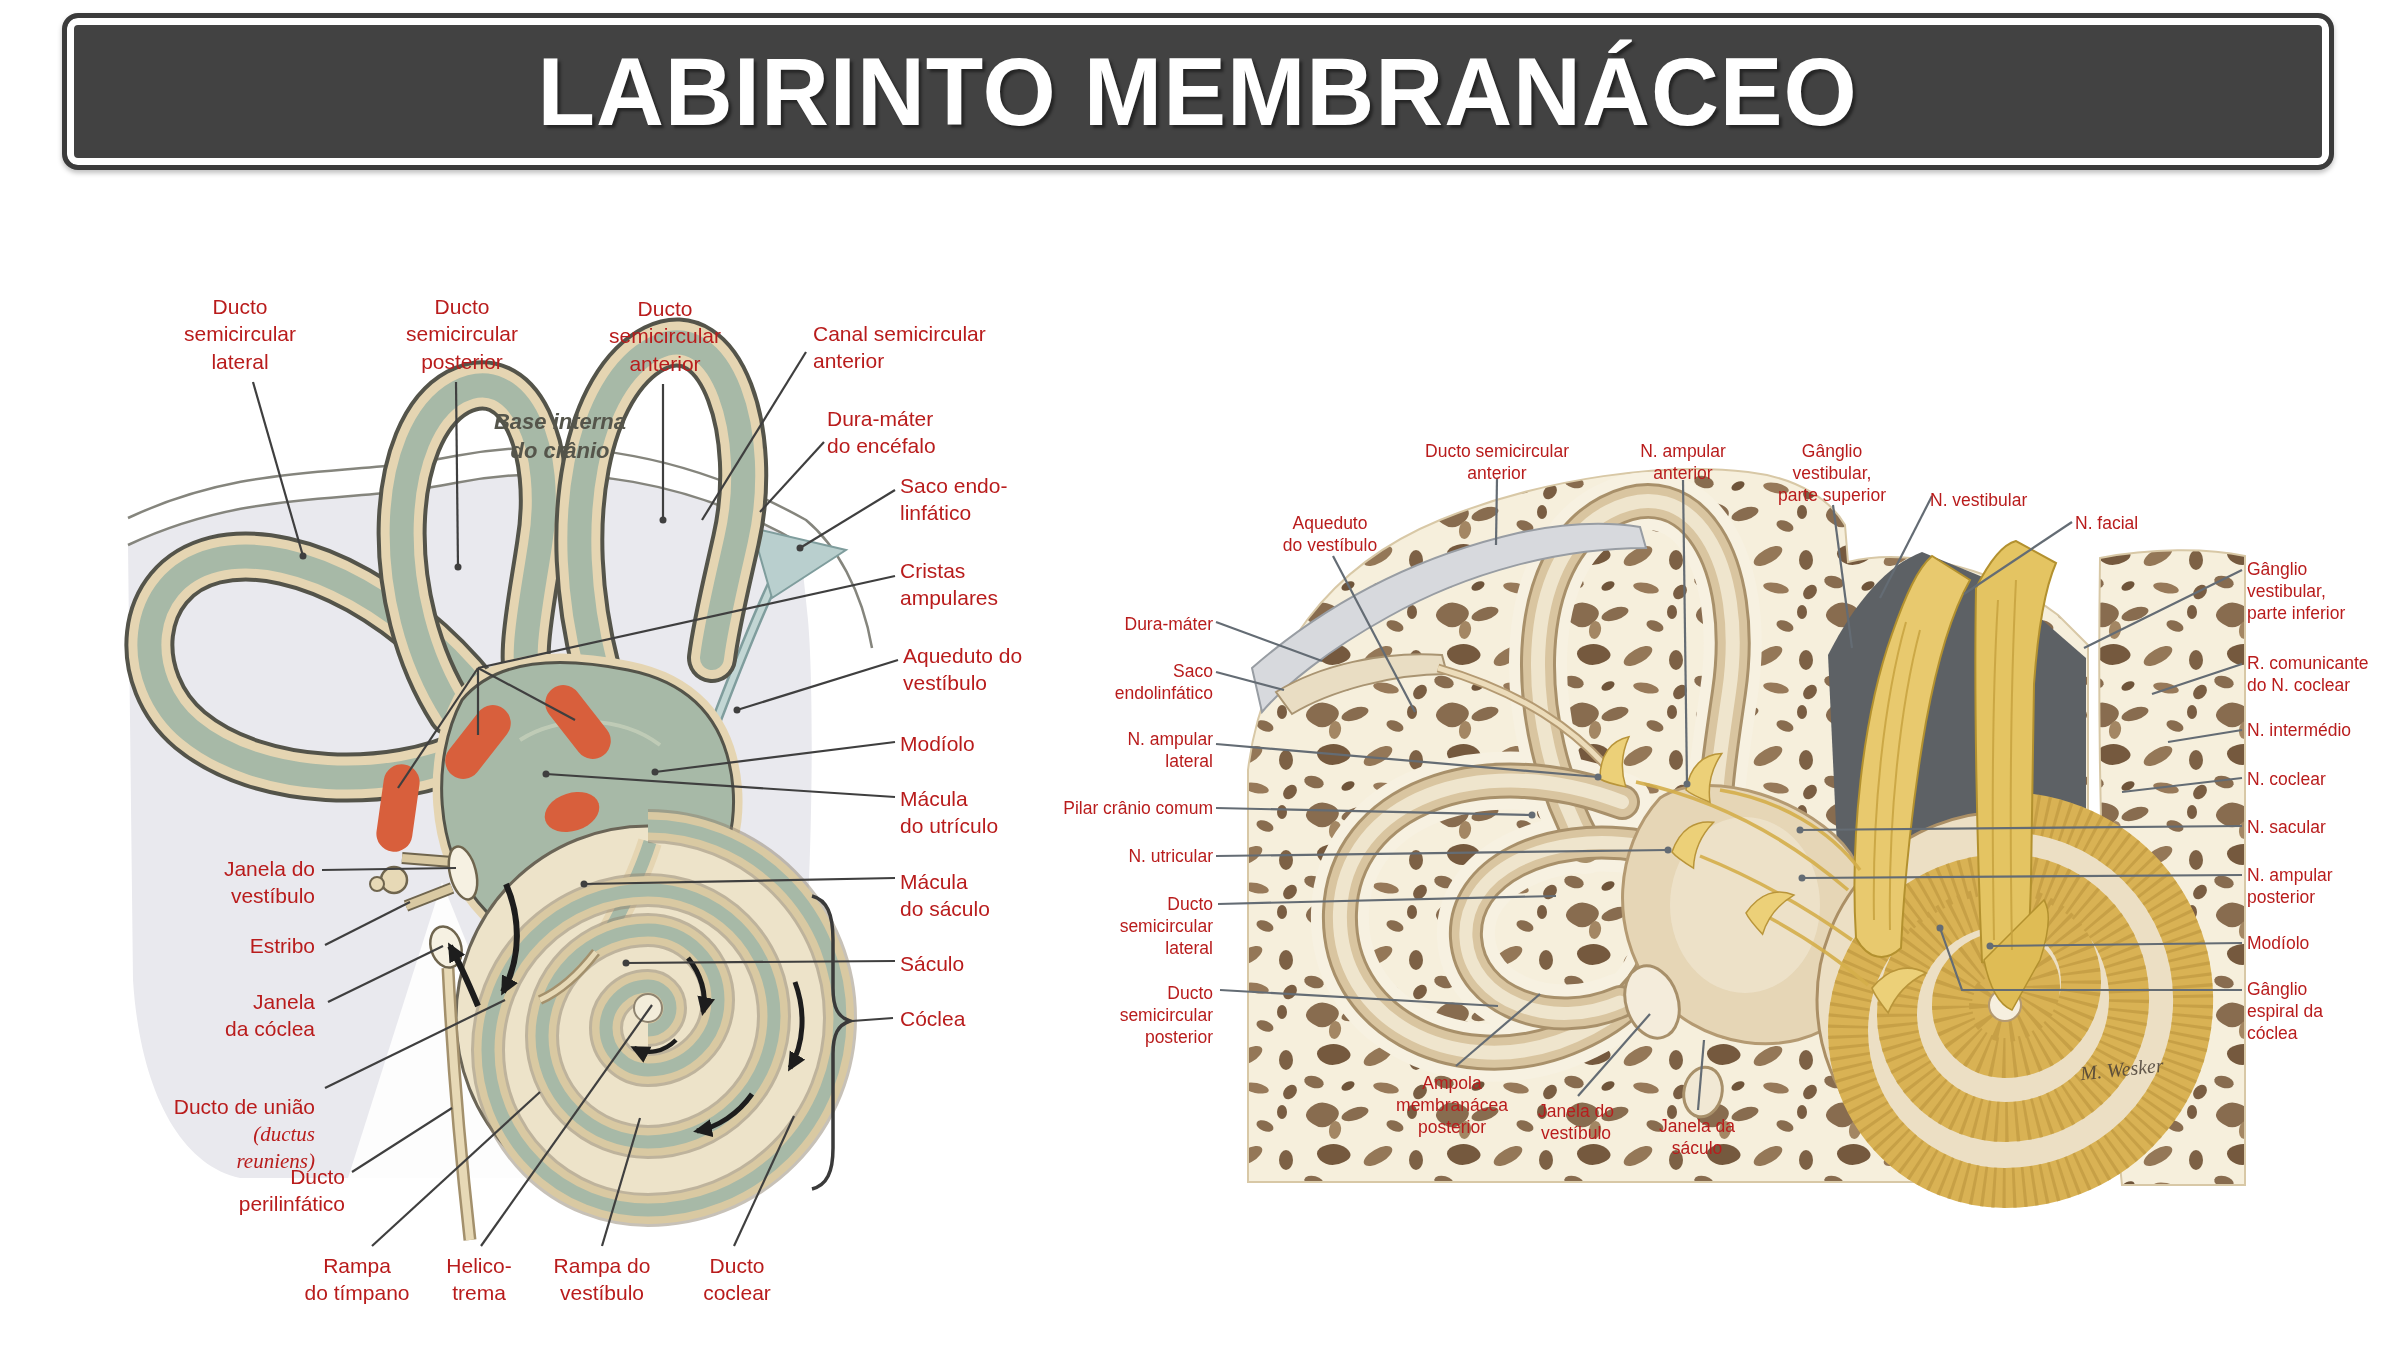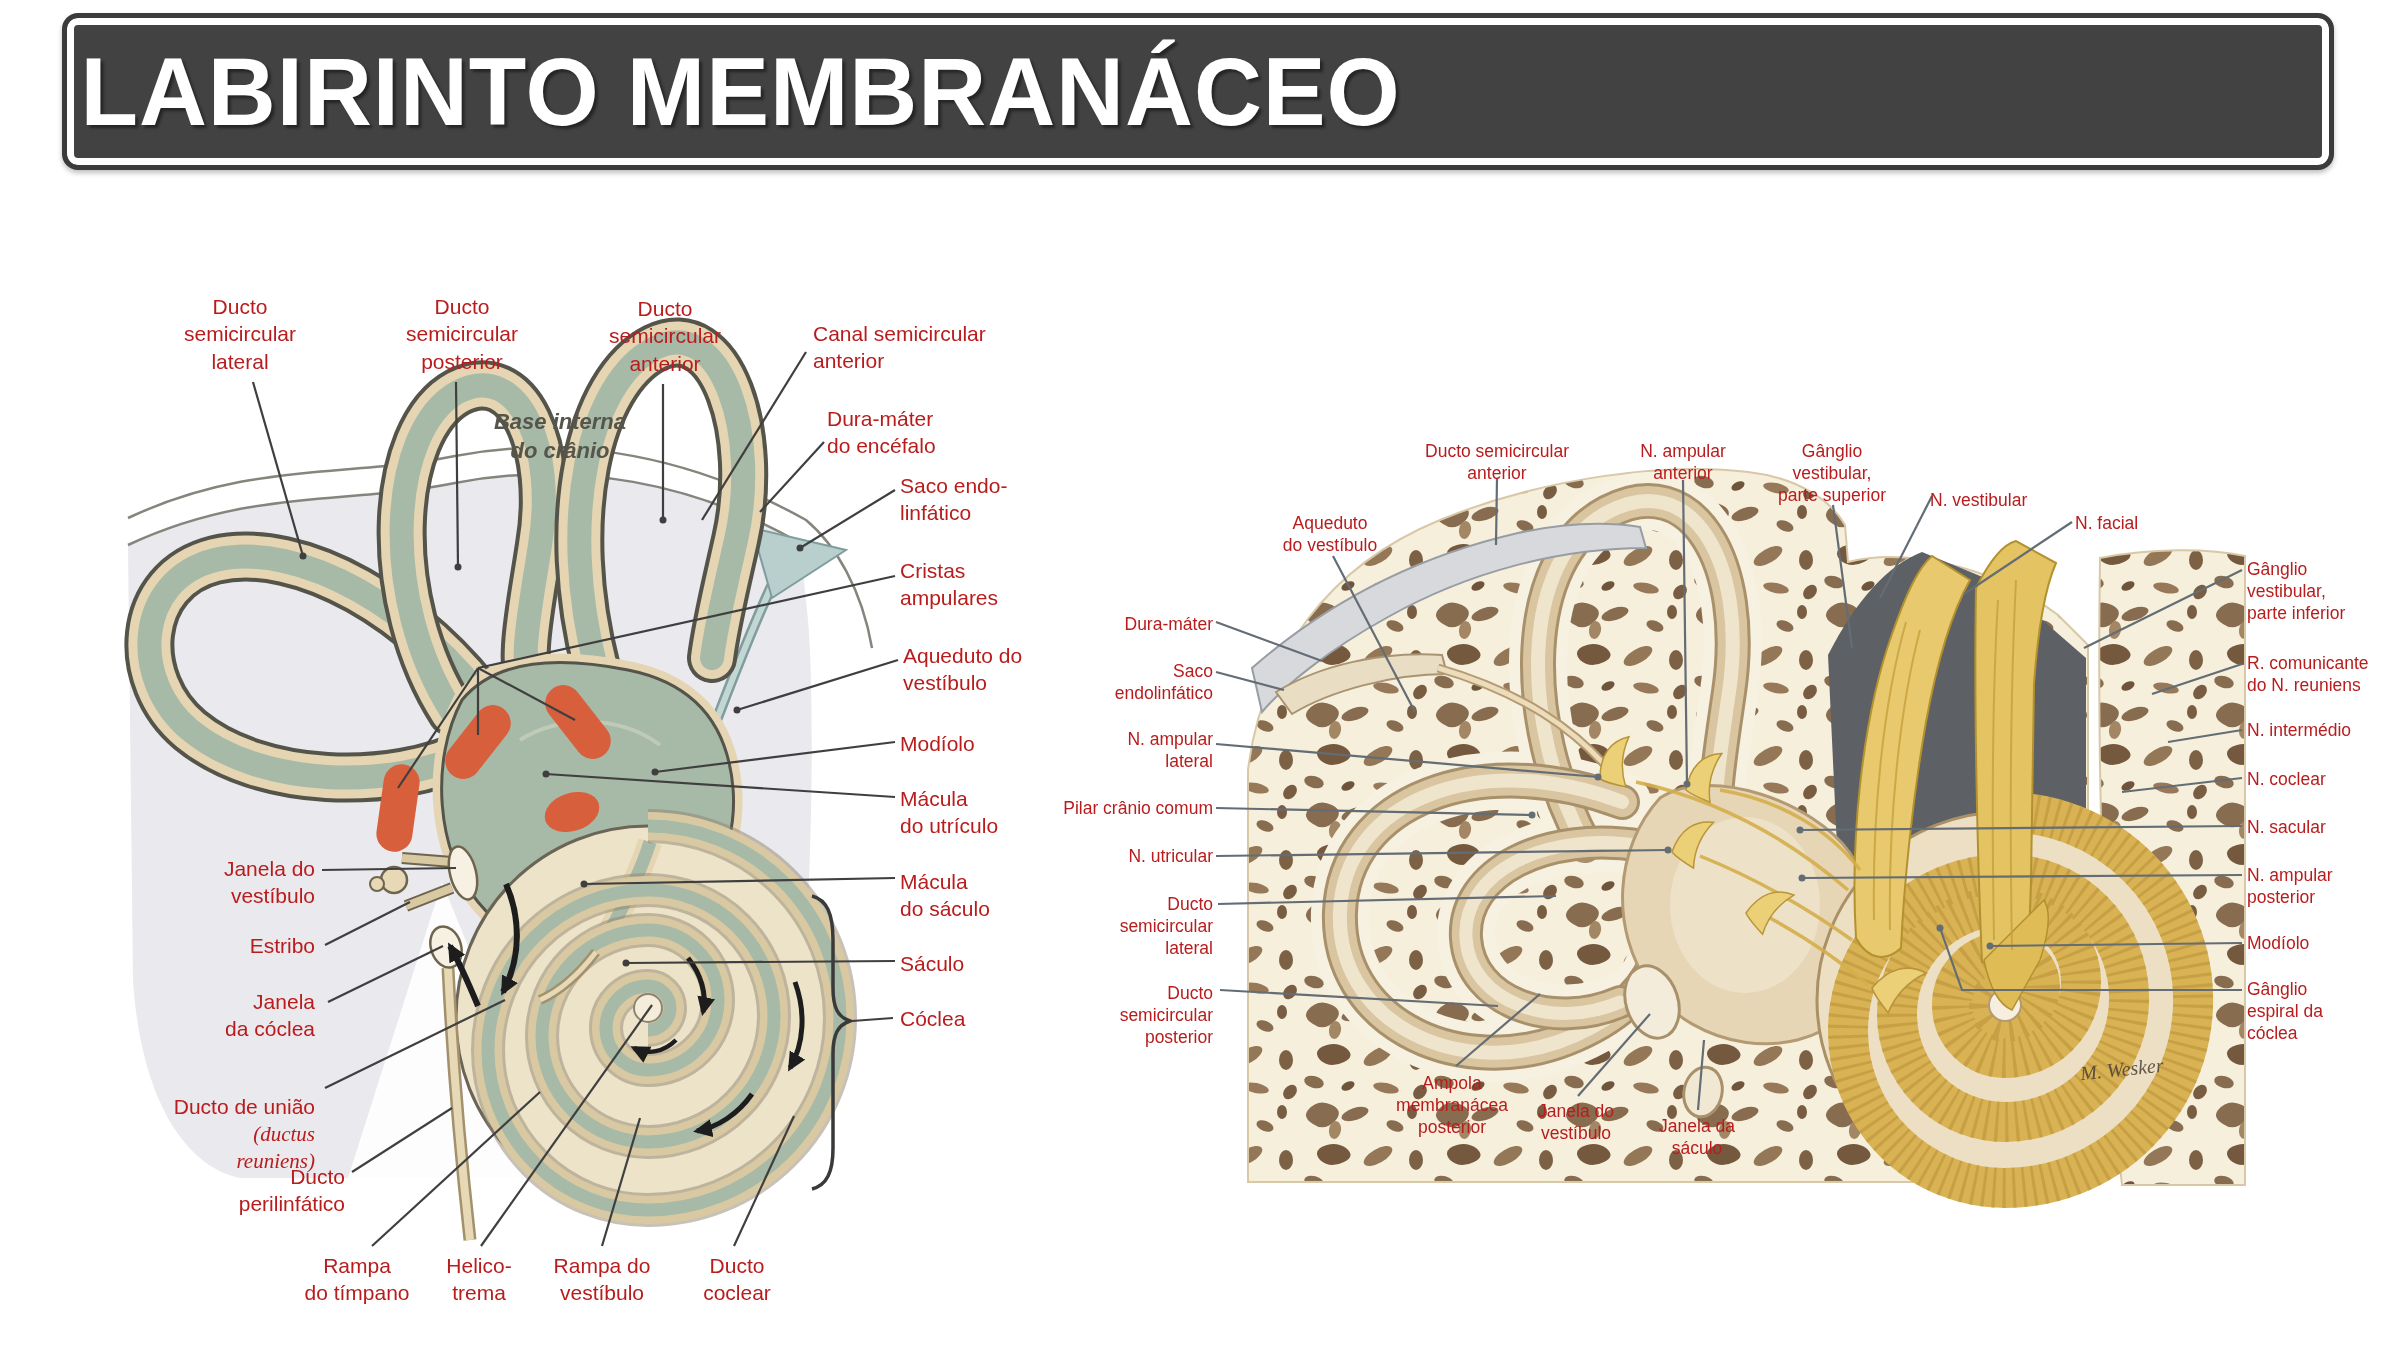--- a/index.html
+++ b/index.html
@@ -5,21 +5,21 @@
   html,body{margin:0;padding:0;}
   body{
     width:2400px;height:1350px;position:relative;background:#ffffff;
     font-family:"Liberation Sans",sans-serif;overflow:hidden;
   }
   
   .banner{
     position:absolute;left:62px;top:13px;width:2262px;height:147px;
     background:#424242;border:5px solid #3b3b3b;border-radius:16px;
     box-shadow:inset 0 0 0 7px #ffffff, 0 3px 5px rgba(0,0,0,.25);
-    display:flex;align-items:center;
+    display:flex;align-items:center;justify-content:center;
   }
   .banner h1{
     margin:0;color:#ffffff;font-size:96px;font-weight:bold;letter-spacing:1px;
     text-shadow:3px 3px 3px rgba(0,0,0,.45);
     font-family:"Liberation Sans",sans-serif;transform:scaleX(.98);
   }
   
   svg.art{position:absolute;left:0;top:0;}
   
   .lbl{
@@ -382,21 +382,21 @@
 membranácea
 posterior</div>
 <div class="lbl sm c" style="left:1576px;top:1100px">Janela do
 vestíbulo</div>
 <div class="lbl sm c" style="left:1697px;top:1115px">Janela da
 sáculo</div>
 <div class="lbl sm" style="left:2247px;top:558px">Gânglio
 vestibular,
 parte inferior</div>
 <div class="lbl sm" style="left:2247px;top:652px">R. comunicante
-do N. reuniens</div>
+do N. coclear</div>
 <div class="lbl sm" style="left:2247px;top:719px">N. intermédio</div>
 <div class="lbl sm" style="left:2247px;top:768px">N. coclear</div>
 <div class="lbl sm" style="left:2247px;top:816px">N. sacular</div>
 <div class="lbl sm" style="left:2247px;top:864px">N. ampular
 posterior</div>
 <div class="lbl sm" style="left:2247px;top:932px">Modíolo</div>
 <div class="lbl sm" style="left:2247px;top:978px">Gânglio
 espiral da
 cóclea</div>
 <div class="sig" style="left:2080px;top:1058px">M. Wesker</div>

